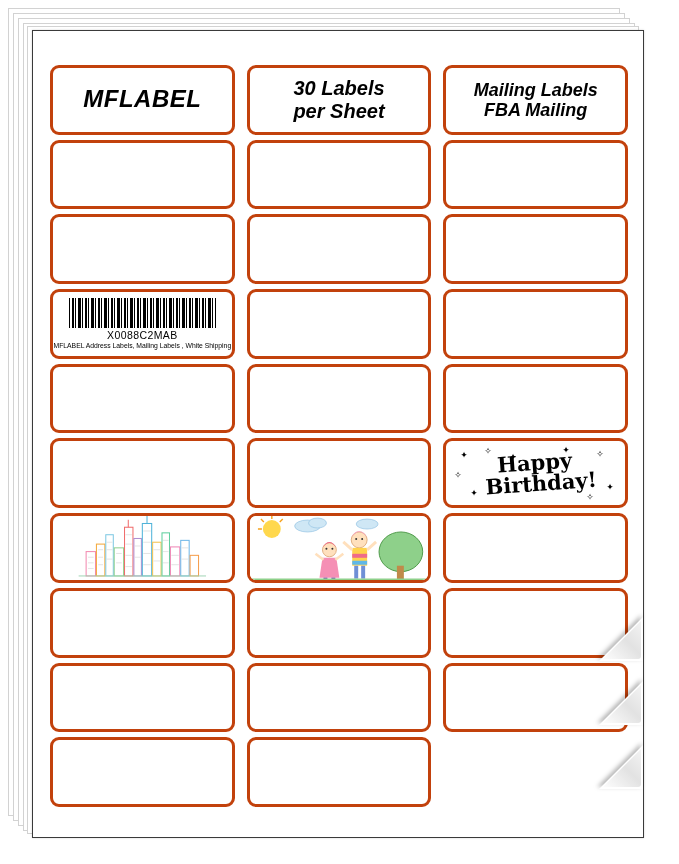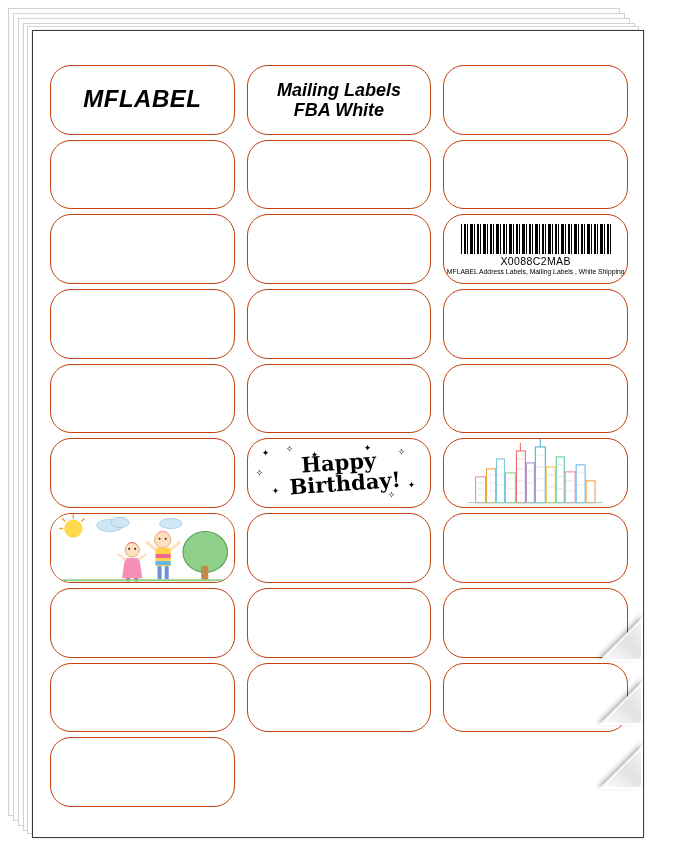--- a/index.html
+++ b/index.html
@@ -50,22 +50,22 @@
     display: grid;
     grid-template-columns: repeat(3, 1fr);
     grid-template-rows: repeat(10, 1fr);
     column-gap: 12px;
     row-gap: 5px;
     box-sizing: border-box;
   }
 
   .label {
     position: relative;
-    border: 1px solid #c2410c;
-    border-radius: 21px;
+    border: 3px solid #c2410c;
+    border-radius: 9px;
     background: #ffffff;
     box-sizing: border-box;
     overflow: hidden;
     display: flex;
     align-items: center;
     justify-content: center;
     text-align: center;
   }
 
   .heading {
@@ -199,23 +199,29 @@
   <div class="stack" style="left:23px; top:23px; width:612px; height:808px;"></div>
   <div class="stack" style="left:27px; top:26px; width:612px; height:808px;"></div>
 
   <div class="sheet">
     <div class="grid">
 
       <div class="label">
         <div class="heading big">MFLABEL</div>
       </div>
       <div class="label">
+        <div class="heading mid">
+          <span>30 Labels</span><br>
+          <span>per Sheet</span>
+        </div>
+      </div>
+      <div class="label">
         <div class="heading sm">
           <span>Mailing Labels</span><br>
-          <span>FBA White</span>
+          <span>FBA Mailing</span>
         </div>
       </div>
 
       <div class="label"></div>
       <div class="label"></div>
       <div class="label"></div>
 
       <div class="label"></div>
       <div class="label"></div>
       <div class="label"></div>

